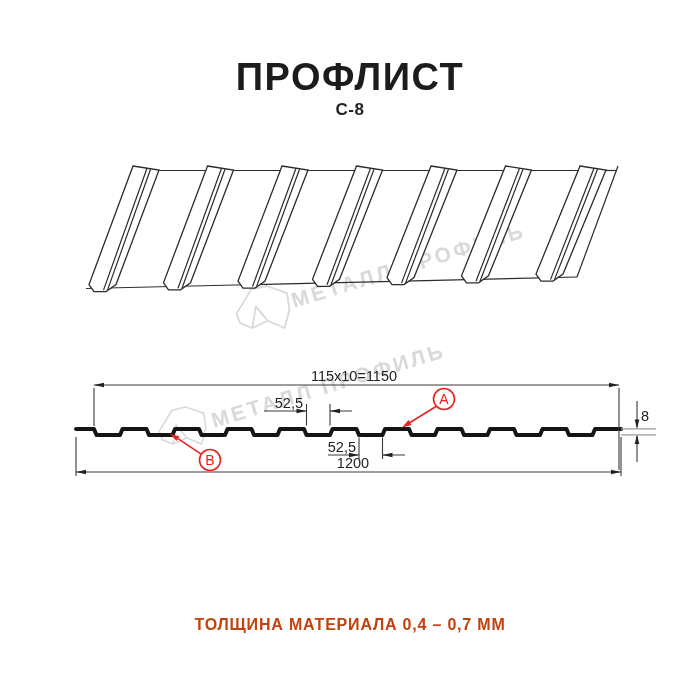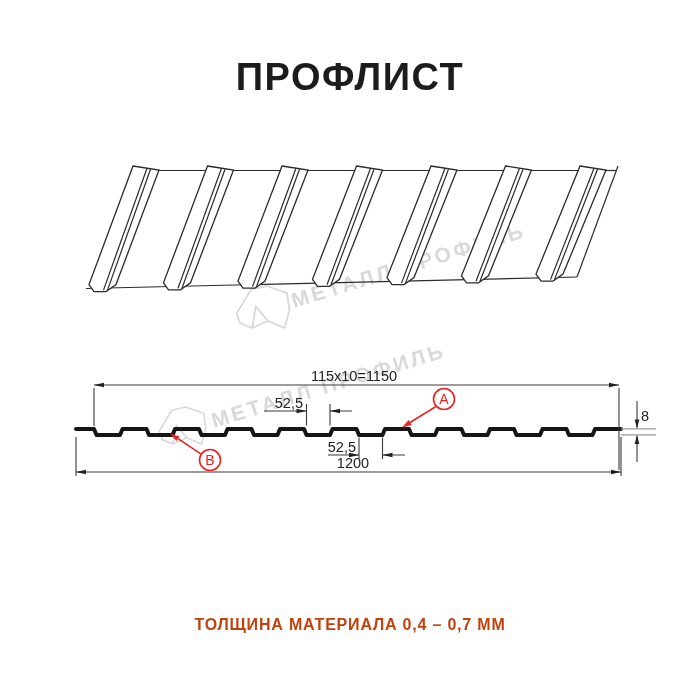--- a/index.html
+++ b/index.html
@@ -25,20 +25,21 @@
   .redfill{fill:var(--accent);stroke:none;}
   .profile{stroke:#151515;stroke-width:4;fill:none;stroke-linejoin:round;stroke-linecap:round;}
   .wm{stroke:var(--wm);stroke-width:3;fill:none;stroke-linejoin:round;}
 </style>
 </head>
 <body>
 
 <div class="page" style="--accent: #E8231E; --wm: #d9d9d9;">
 
   <div class="title">ПРОФЛИСТ</div>
+  <div class="subtitle">С-8</div>
 
   <svg width="700" height="700" viewBox="0 0 700 700">
 
     <g>
       <g transform="translate(233,286) scale(0.6)">
         <path class="wm" d="M6 46 L30 6 L56 0 L90 12 L94 40 L86 70 L58 58 L32 70 L12 62 Z"></path>
         <path class="wm" d="M32 70 L38 34 L58 58"></path>
       </g>
       <text class="wmtext" x="294" y="308" transform="rotate(-17 294 308)">МЕТАЛЛ ПРОФИЛЬ</text>
     </g>

